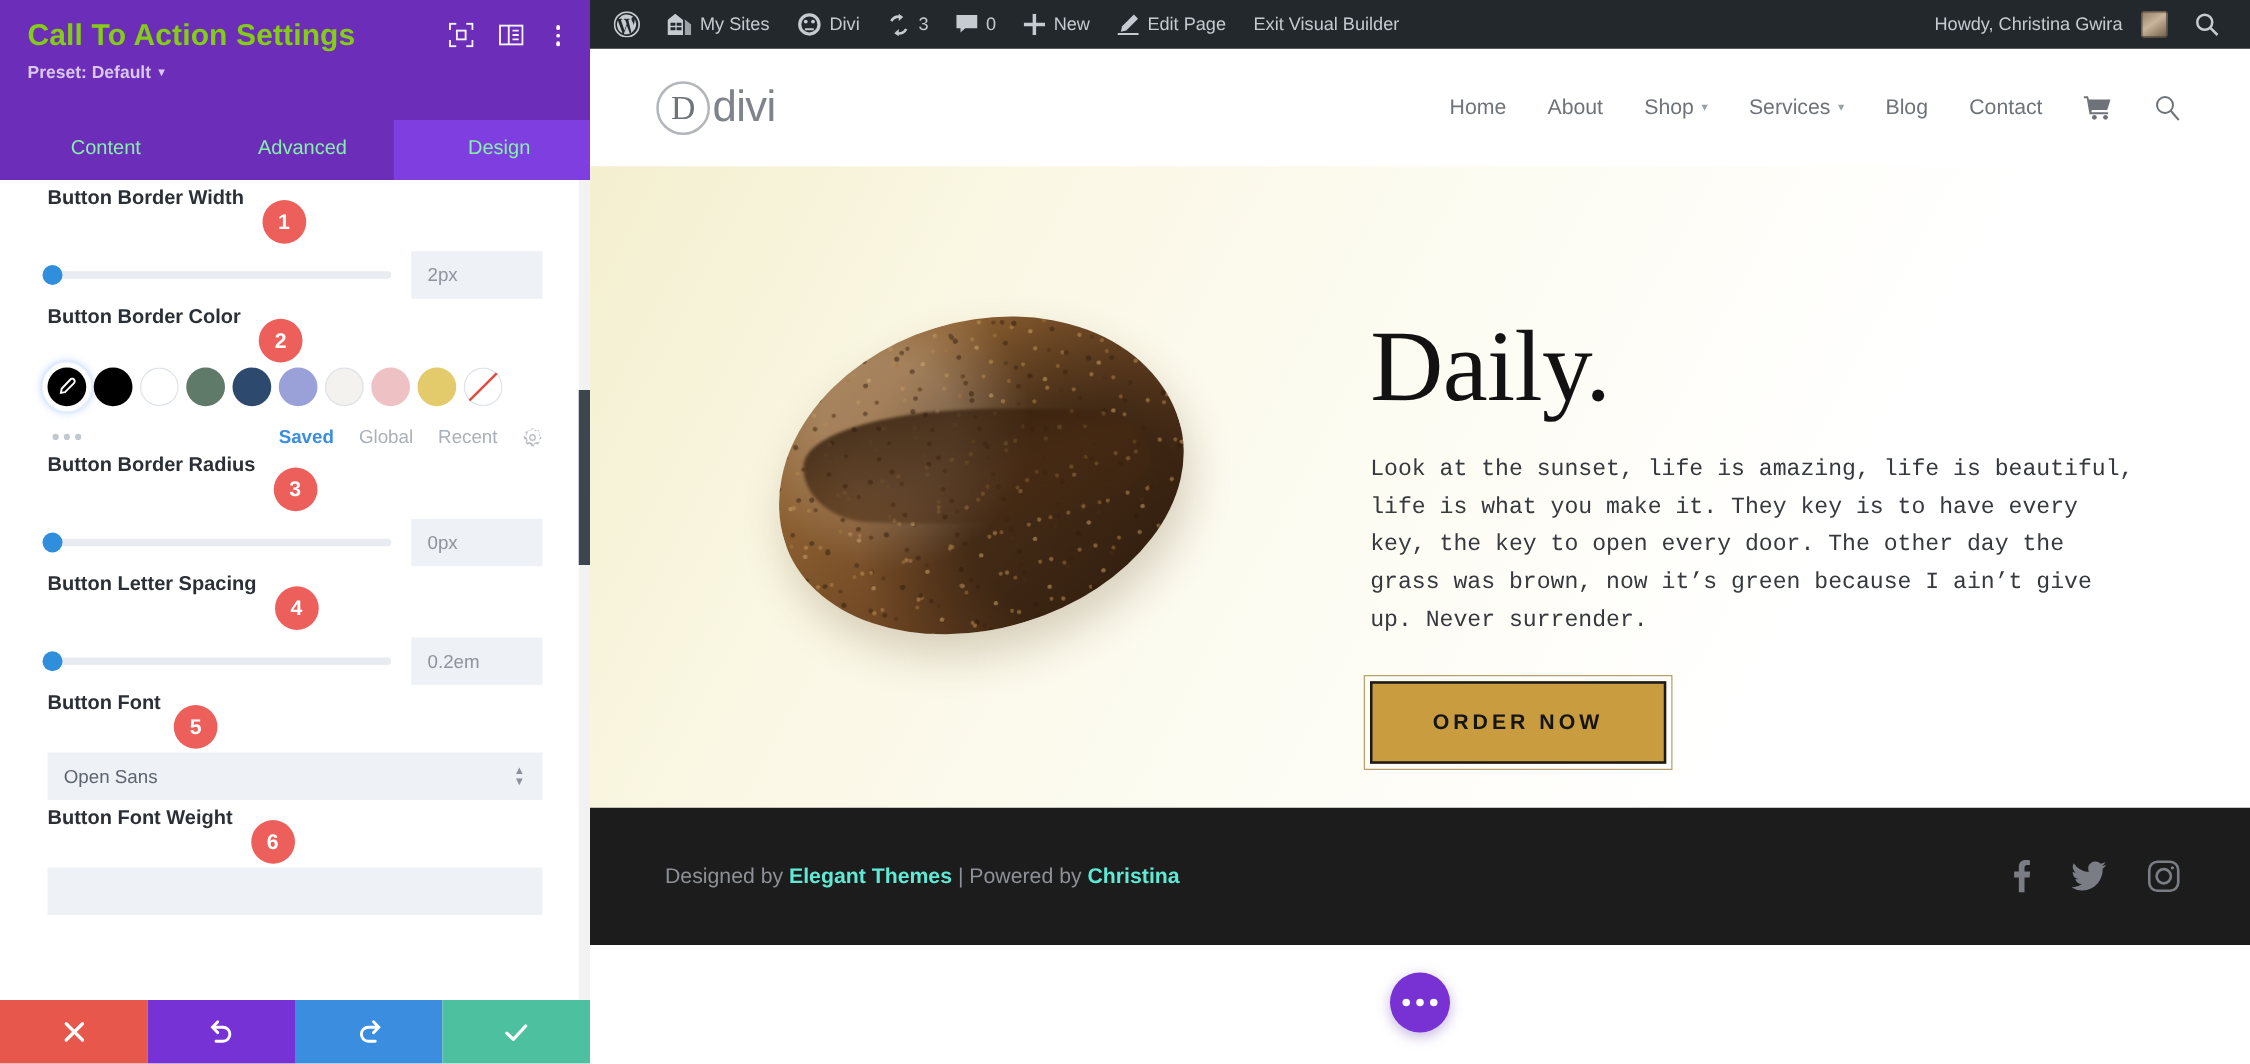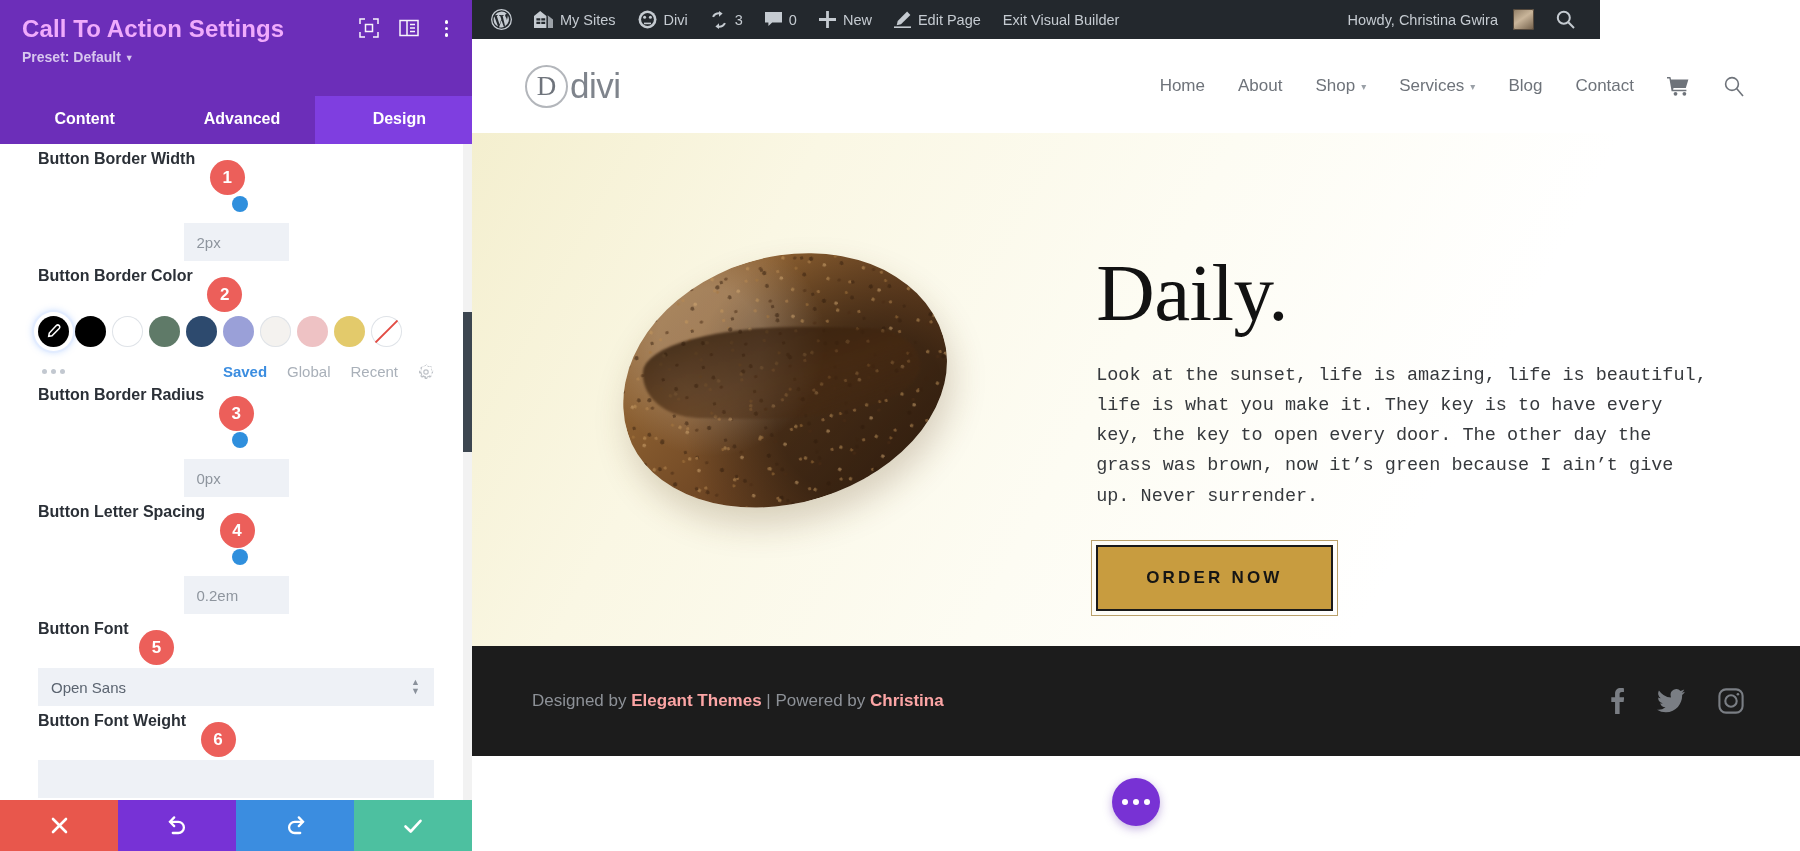--- a/index.html
+++ b/index.html
@@ -14,21 +14,21 @@
   .panel {
     position: absolute; left: 0; top: 0; width: 472px; height: 851px;
     background: #ffffff; z-index: 30; overflow: hidden;
     display: flex; flex-direction: column;
   }
   .panel-head {
     background: #6c2eb9; padding: 16px 22px 0 22px; height: 96px;
     position: relative; flex: 0 0 auto;
   }
   .panel-title {
-    color: #f0abfc; font-size: 24px; font-weight: bold; letter-spacing: .1px;
+    color: #84cc16; font-size: 24px; font-weight: bold; letter-spacing: .1px;
     line-height: 1.1;
   }
   .panel-preset {
     color: #d8c7ef; font-size: 14px; font-weight: bold; margin-top: 7px;
   }
   .panel-preset .caret { font-size: 9px; position: relative; top: -1px; }
   .head-icons {
     position: absolute; right: 18px; top: 18px; display: flex; gap: 20px;
     align-items: center;
   }
@@ -37,22 +37,22 @@
   .dots-v {
     display: flex; flex-direction: column; gap: 3px; align-items: center;
     cursor: pointer; padding: 2px 6px;
   }
   .dots-v i { width: 3.5px; height: 3.5px; background: #fff; border-radius: 50%; display: block; }
 
   .tabs {
     display: flex; background: #6c2eb9; flex: 0 0 auto;
   }
   .tab {
-    flex: 1; text-align: center; color: #ffffff; font-size: 16px;
-    padding: 14px 0 16px 12px; cursor: pointer; font-weight: bold;
+    flex: 1; text-align: center; color: #86efac; font-size: 16px;
+    padding: 14px 0 16px 12px; cursor: pointer; font-weight: normal;
     background: #6c2eb9;
   }
   .tab.active { background: #7f3ee0; }
 
   .panel-body {
     flex: 1 1 auto; position: relative; background: #fff;
     padding: 0 38px; overflow: hidden;
   }
   .scrollbar {
     position: absolute; right: 0px; top: 168px; width: 9px; height: 140px;
@@ -70,21 +70,21 @@
     font-family: "Liberation Sans", sans-serif;
   }
   .badge {
     display: inline-flex; align-items: center; justify-content: center;
     width: 35px; height: 35px; border-radius: 50%;
     background: #ec5f5a; color: #fff; font-size: 17px; font-weight: bold;
     position: relative; top: 10px; margin-left: 10px; vertical-align: top;
   }
   .badge.nudge-left { margin-left: 6px; }
 
-  .slider-row { display: flex; align-items: center; margin-top: 16px; gap: 16px; flex-direction: column; }
+  .slider-row { display: flex; align-items: center; margin-top: 16px; gap: 16px; }
   .slider {
     position: relative; flex: 1 1 auto; height: 6px; background: #e8ebf0;
     border-radius: 3px;
   }
   .slider .knob {
     position: absolute; left: 4px; top: 50%; transform: translate(-50%,-50%);
     width: 16px; height: 16px; border-radius: 50%; background: #2f8fdd;
     cursor: pointer;
   }
   .numbox {
@@ -128,21 +128,21 @@
     cursor: pointer;
   }
   .fbtn svg { display: block; }
   .fbtn.cancel { background: #e8574c; }
   .fbtn.undo   { background: #7732d6; }
   .fbtn.redo   { background: #3b8de0; }
   .fbtn.save   { background: #4dc0a0; }
 
   
   .adminbar {
-    position: absolute; left: 472px; top: 0; width: 1128px; height: 39px;
+    position: absolute; left: 472px; top: 0; width: 1328px; height: 39px;
     background: #23282d; display: flex; align-items: center;
     padding: 0 14px 0 8px; z-index: 10;
   }
   .ab-item {
     display: flex; align-items: center; gap: 7px; color: #c5cbd1;
     font-size: 14.5px; padding: 0 11px; height: 39px; cursor: pointer;
     white-space: nowrap;
   }
   .ab-item svg { display: block; }
   .ab-spacer { flex: 1 1 auto; }
@@ -242,21 +242,21 @@
     font-size: 17px; letter-spacing: 3.2px; font-weight: bold;
     padding: 21px 48px; cursor: pointer; display: inline-block;
     font-family: "Liberation Sans", sans-serif;
   }
 
   .site-footer {
     height: 110px; background: #1c1c1c; display: flex; align-items: center;
     padding: 0 56px 0 60px;
   }
   .foot-text { font-size: 17px; color: #8d9197; }
-  .foot-text b { color: #fca5a5; font-weight: bold; }
+  .foot-text b { color: #5eead4; font-weight: bold; }
   .foot-social { margin-left: auto; display: flex; align-items: center; gap: 33px; }
   .foot-social .si { color: #7a7e84; cursor: pointer; display: flex; }
 
   .site-bottom { height: 95px; background: #ffffff; position: relative; }
   .fab {
     position: absolute; left: 50%; top: 22px; transform: translateX(-50%);
     width: 48px; height: 48px; border-radius: 50%; background: #7832d4;
     display: flex; align-items: center; justify-content: center; gap: 5px;
     cursor: pointer; box-shadow: 0 3px 10px rgba(90,40,170,.35);
   }

